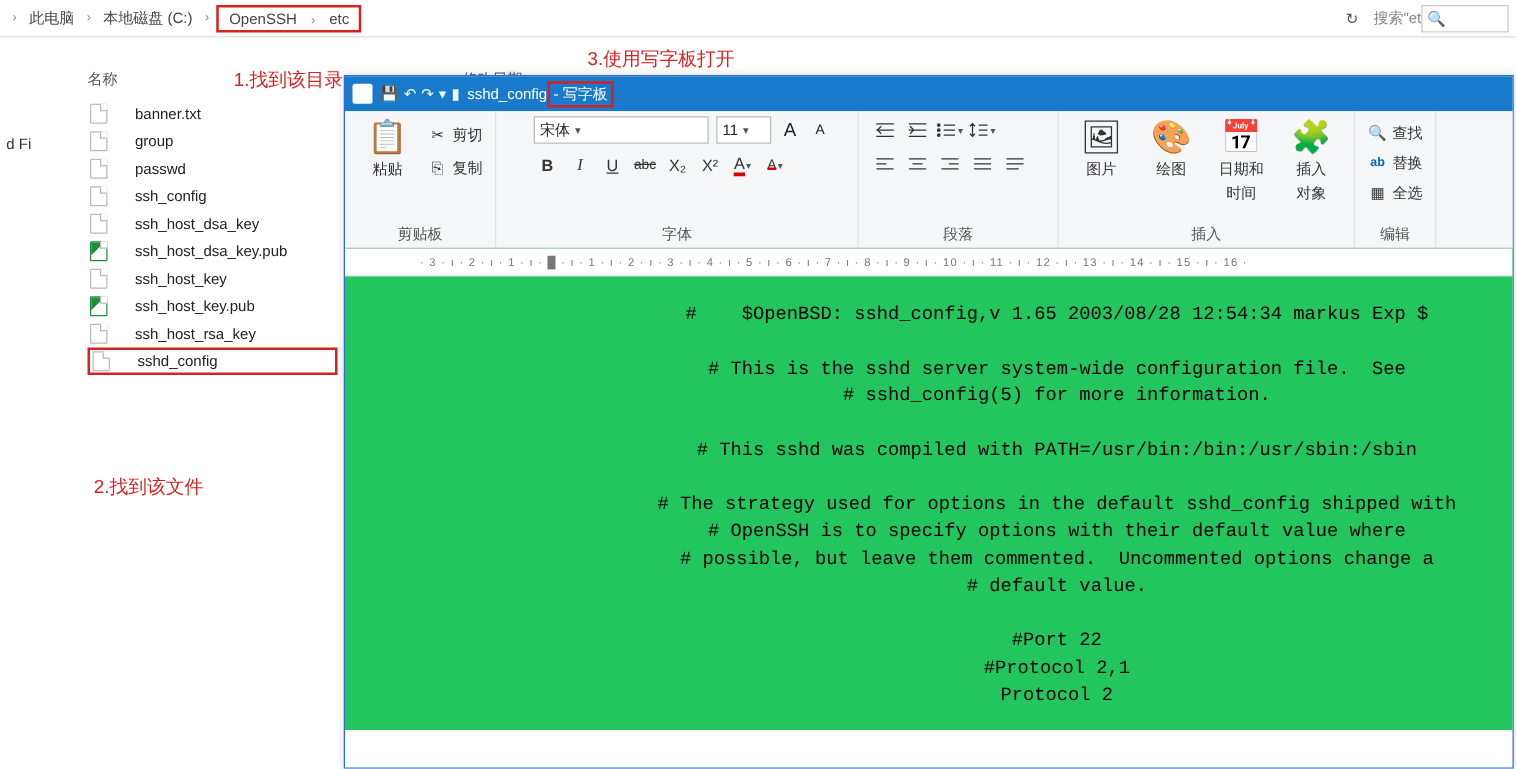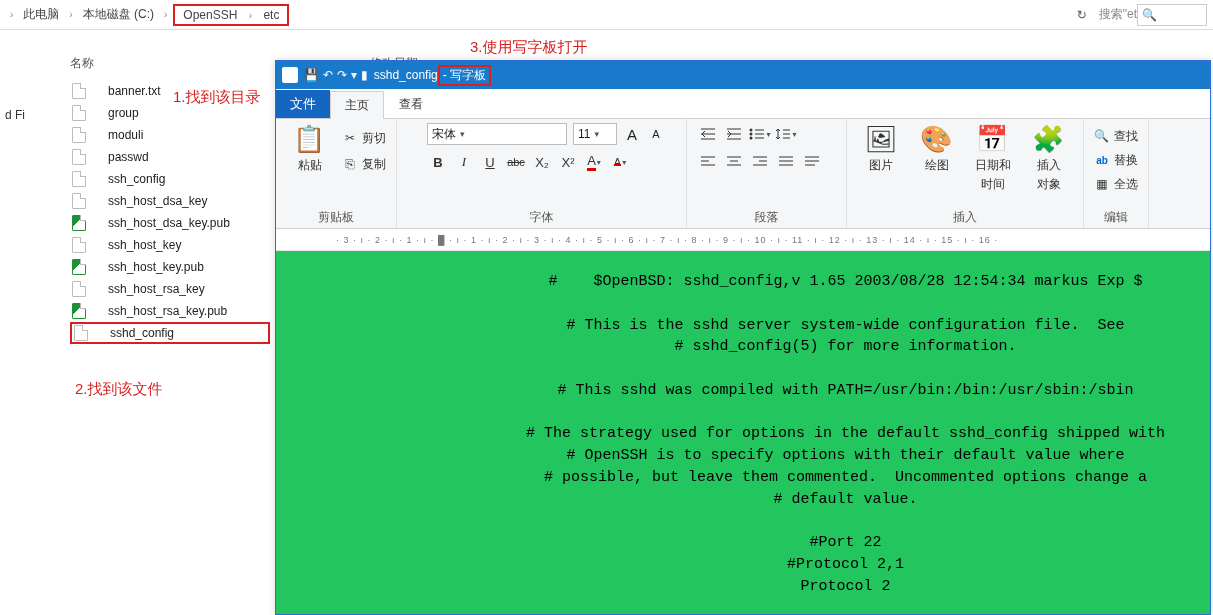--- a/index.html
+++ b/index.html
@@ -114,24 +114,20 @@
       <div class="file-row">
         <span class="fi"></span>
         <span>banner.txt</span>
       </div>
       <div class="file-row">
         <span class="fi"></span>
         <span>group</span>
       </div>
       <div class="file-row">
         <span class="fi"></span>
-        <span>moduli</span>
-      </div>
-      <div class="file-row">
-        <span class="fi"></span>
         <span>passwd</span>
       </div>
       <div class="file-row">
         <span class="fi"></span>
         <span>ssh_config</span>
       </div>
       <div class="file-row">
         <span class="fi"></span>
         <span>ssh_host_dsa_key</span>
       </div>
@@ -144,32 +140,28 @@
         <span>ssh_host_key</span>
       </div>
       <div class="file-row">
         <span class="fi pub"></span>
         <span>ssh_host_key.pub</span>
       </div>
       <div class="file-row">
         <span class="fi"></span>
         <span>ssh_host_rsa_key</span>
       </div>
-      <div class="file-row">
-        <span class="fi pub"></span>
-        <span>ssh_host_rsa_key.pub</span>
-      </div>
       <div class="file-row sel">
         <span class="fi"></span>
         <span>sshd_config</span>
       </div>
     </div>
 </div>
 
-<div class="anno" style="left:173px; top:55px;margin-top:33px;">1.找到该目录</div>
+<div class="anno" style="left:187px; top:55px;">1.找到该目录</div>
 <div class="anno" style="left:75px; top:380px;">2.找到该文件</div>
 <div class="anno" style="left:470px; top:38px;">3.使用写字板打开</div>
 
 <div class="wordpad">
   <div class="titlebar">
     <span class="tb-ico"></span>
     <div class="qat">
       <span>💾</span>
       <span>↶</span>
       <span>↷</span>
@@ -177,25 +169,20 @@
       <span>▮</span>
     </div>
     <div class="tb-title">
       <span>sshd_config</span>
       <span class="boxed">
         <span> - </span><span>写字板</span>
       </span>
     </div>
   </div>
 
-  <div class="tabs-row">
-    <div class="file-tab">文件</div>
-    <div class="rtab active">主页</div>
-    <div class="rtab">查看</div>
-  </div>
 
   <div class="ribbon">
 
     <div class="group">
       <div class="group-body">
         <div class="big-btn">
           <span class="ico large-ico">📋</span>
           <span>粘贴</span>
         </div>
         <div style="display:flex;flex-direction:column;gap:4px;padding-top:4px;">

